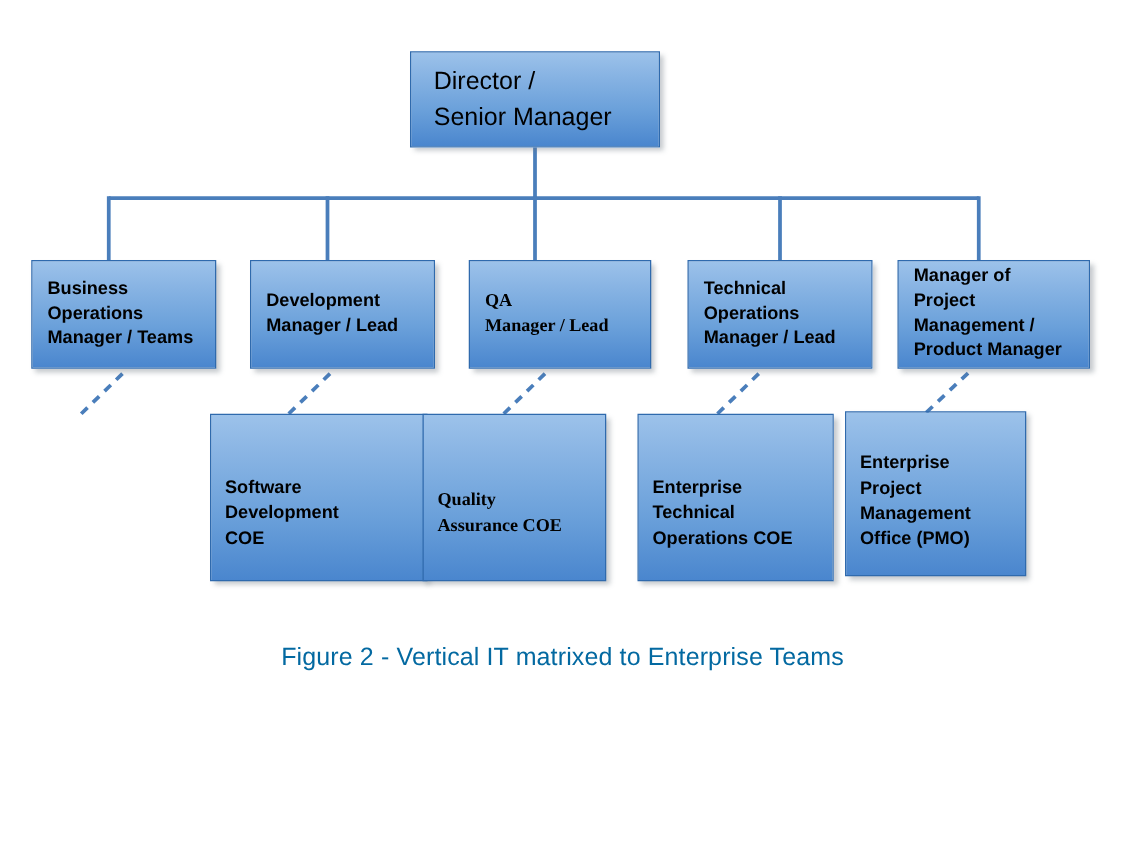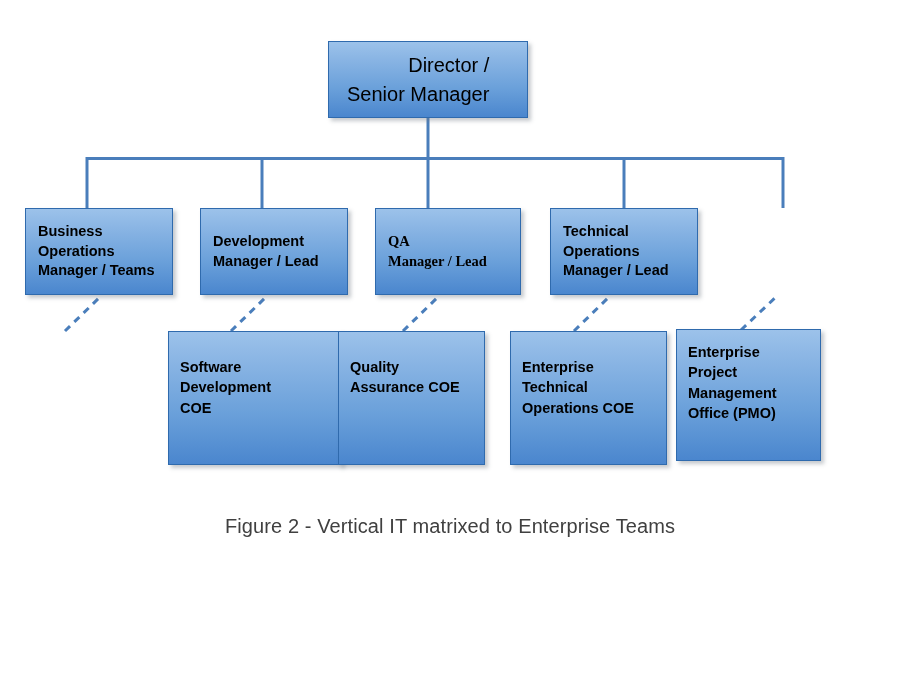--- a/index.html
+++ b/index.html
@@ -46,21 +46,20 @@
   .node .label {
     white-space: pre-line;
     line-height: 1.30;
   }
 
   
   .node.lvl1 {
     align-items: center;
     justify-content: flex-start;
     padding-left: 18px;
-    text-align: right;
   }
   .node.lvl1 .label {
     font-size: 20px;
     font-weight: 400;
     line-height: 1.42;
   }
 
   
   .node.lvl2 {
     align-items: center;
@@ -68,40 +67,40 @@
     padding-left: 12px;
   }
   .node.lvl2 .label {
     font-size: 14.5px;
     font-weight: bold;
     line-height: 1.36;
   }
 
   
   .node.lvl3 {
-    align-items: flex-start;
+    align-items: center;
     justify-content: flex-start;
     padding-left: 11px;
     padding-top: 0;
   }
   .node.lvl3 .label {
     font-size: 14.5px;
     font-weight: bold;
     line-height: 1.40;
   }
 
   
   #caption {
     position: absolute;
     left: 0;
     top: 515px;
     width: 900px;
     text-align: center;
     font-size: 20px;
-    color: #404040;
+    color: #0369a1;
     font-weight: 400;
     letter-spacing: 0.1px;
   }
 </style>
 </head>
 <body>
 
 <div id="canvas">
 
   <svg id="connectors" width="900" height="675" viewBox="0 0 900 675">
@@ -148,29 +147,34 @@
     <span class="label">QA
 Manager / Lead</span>
   </div>
 
   <div class="node lvl2" style="left:550px; top:208px; width:148px; height:87px;">
     <span class="label">Technical
 Operations
 Manager / Lead</span>
   </div>
 
+  <div class="node lvl2" style="left:718px; top:208px; width:154px; height:87px;">
+    <span class="label">Manager of Project
+Management /
+Product Manager</span>
+  </div>
 
 
   <div class="node lvl3" style="left:168px; top:331px; width:174px; height:134px; padding-top:25px;">
     <span class="label">Software
 Development
 COE</span>
   </div>
 
-  <div class="node lvl3" style="left:338px; top:331px; width:147px; height:134px; padding-top:25px;">
+  <div class="node lvl3" style="left:338px; top:331px; width:147px; height:134px; padding-top:25px;font-family:Liberation Serif, serif;">
     <span class="label">Quality
 Assurance COE</span>
   </div>
 
   <div class="node lvl3" style="left:510px; top:331px; width:157px; height:134px; padding-top:25px;">
     <span class="label">Enterprise
 Technical
 Operations COE</span>
   </div>
 

